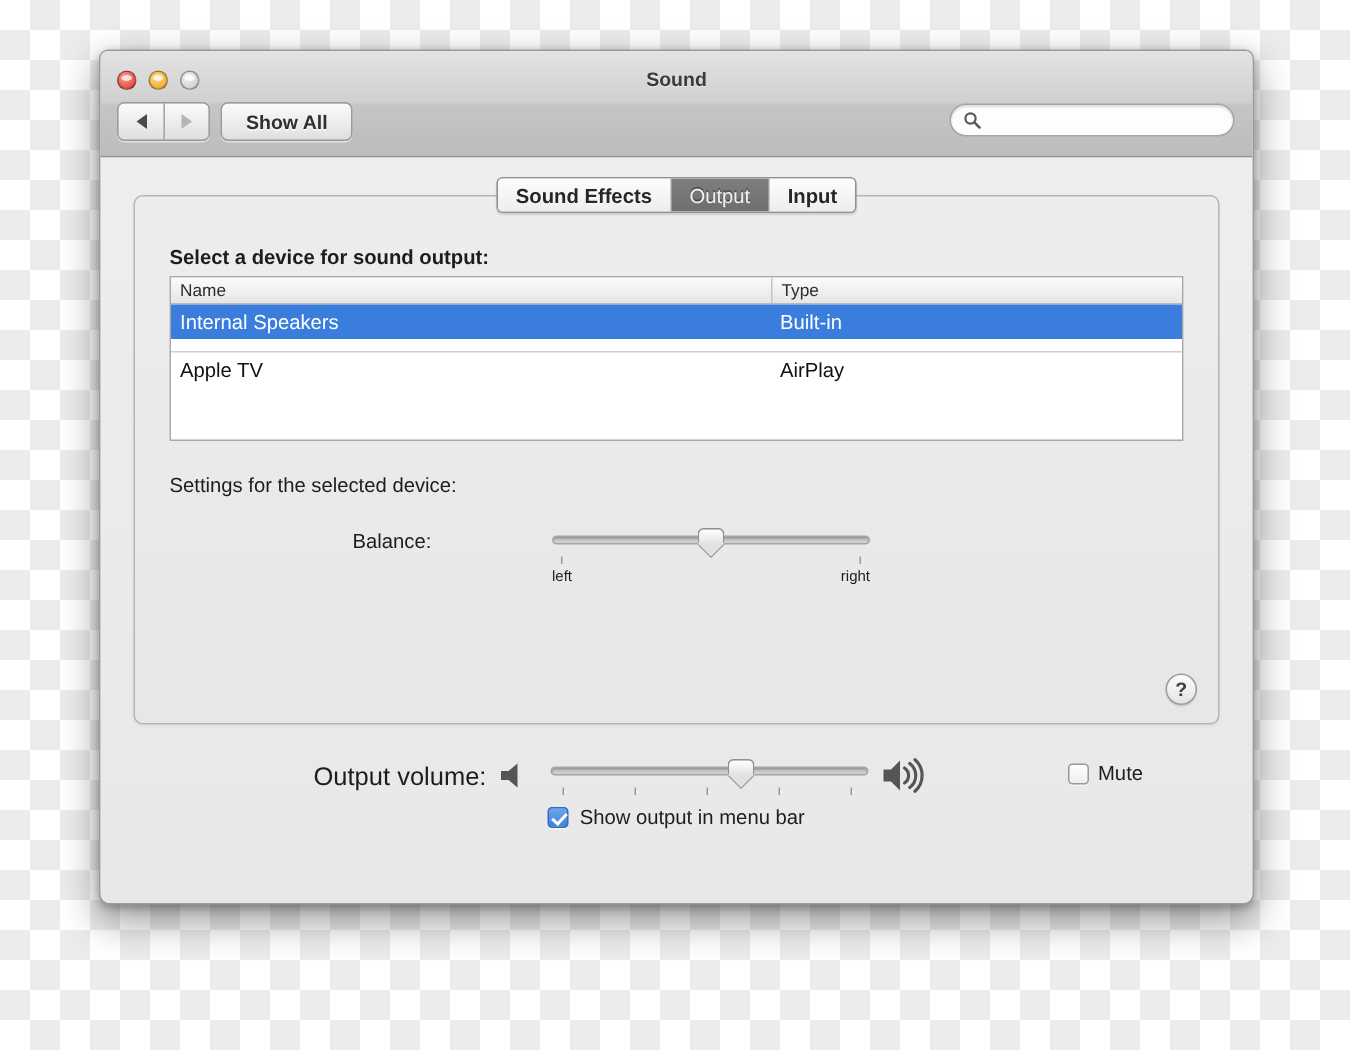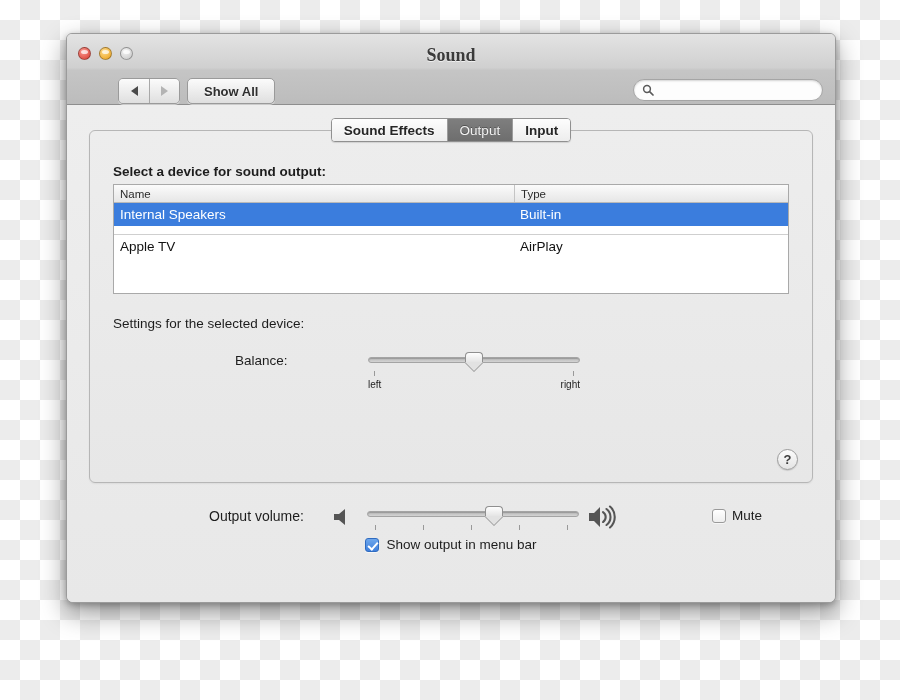--- a/index.html
+++ b/index.html
@@ -62,33 +62,31 @@
   }
   .light.close  { background: radial-gradient(circle at 38% 30%, #fb9b93, #e2564b 70%, #c0392b); }
   .light.min    { background: radial-gradient(circle at 38% 30%, #ffdd8e, #f0b13a 70%, #d18f17); }
   .light.zoom   { background: radial-gradient(circle at 38% 30%, #f4f4f4, #d3d3d3 70%, #bcbcbc); }
 
   .win-title {
     position: absolute;
     left: 0; right: 0;
     top: 11px;
     text-align: center;
-    font-size: 18px;
+    font-size: 13px;
     font-weight: bold;
     color: #3a3a3a;
     text-shadow: 0 1px 0 rgba(255,255,255,0.65);
-    font-family: Liberation Serif, serif;
   }
 
   .toolbar-row {
     position: absolute;
     left: 0; right: 0;
-    top: 44px;
+    top: 34px;
     height: 33px;
-    margin-left: 40px;
   }
   .navgroup {
     position: absolute;
     left: 11px; top: 0;
     display: flex;
     height: 26px;
     border: 1px solid #9a9a9a;
     border-radius: 5px;
     overflow: hidden;
     box-shadow: 0 1px 0 rgba(255,255,255,0.55);
@@ -340,21 +338,21 @@
   
   .volume-row {
     position: absolute;
     left: 0; right: 0;
     top: 395px;
     height: 34px;
   }
   .volume-caption {
     position: absolute;
     left: 142px; top: 8px;
-    font-size: 14px;
+    font-size: 17px;
     color: #1d1d1d;
   }
   .spk { position: absolute; }
 
   .checkbox {
     width: 14px; height: 14px;
     border-radius: 3px;
     border: 1px solid #9a9a9a;
     background: linear-gradient(to bottom, #ffffff, #eeeeee);
     display: inline-block;

